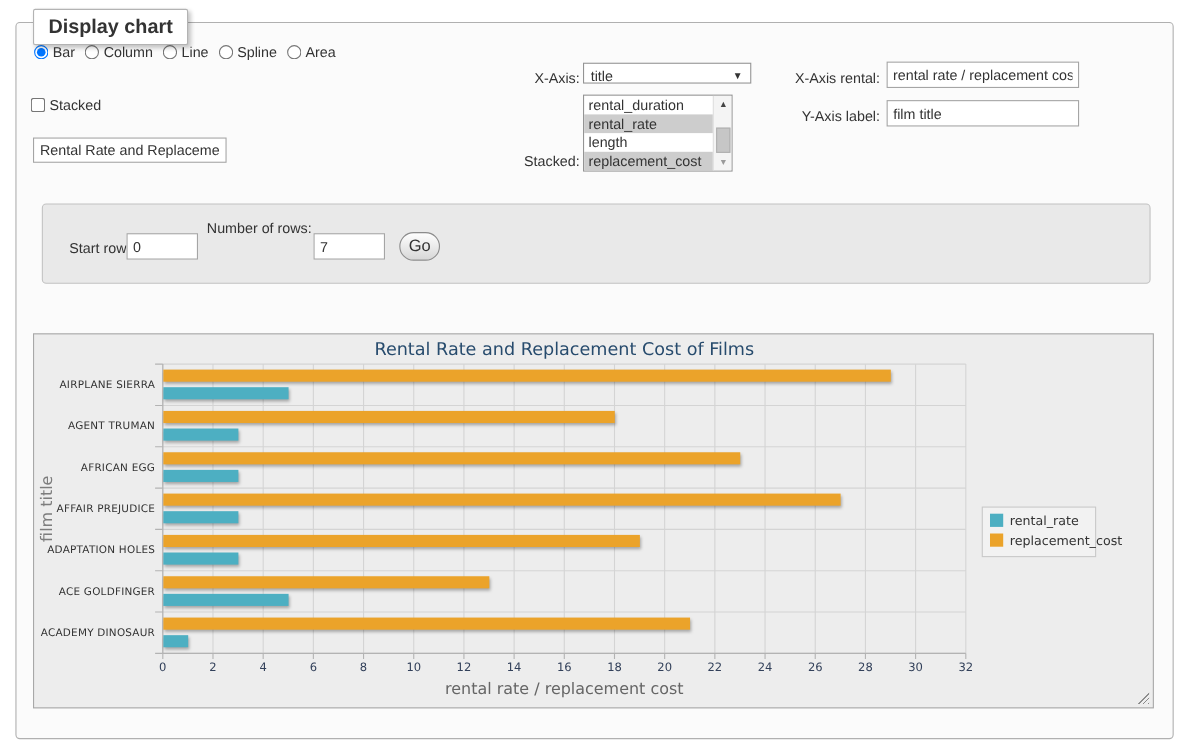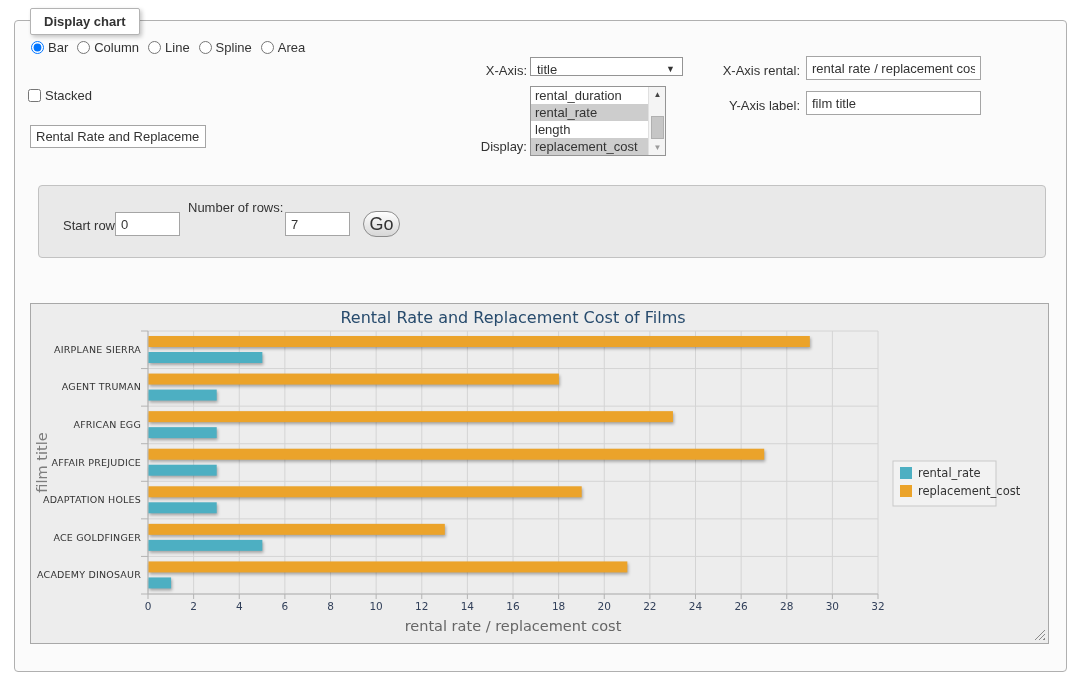--- a/index.html
+++ b/index.html
@@ -4,21 +4,21 @@
 <style>
   * { box-sizing: border-box; margin: 0; padding: 0; }
   html, body { width: 1081px; height: 681px; background: #ffffff; overflow: hidden;
     font-family: "Liberation Sans", sans-serif; font-size: 13px; color: #333; }
   .abs { position: absolute; }
 
   
   .outer-fieldset { left: 14px; top: 20px; width: 1053px; height: 652px;
     border: 1px solid #b0b0b0; border-radius: 4px; background: #fbfbfb; }
   .legend-tab { left: 30px; top: 8px; background: #ffffff; border: 1px solid #b3b3b3;
-    border-radius: 2px; padding: 5px 13px; font-weight: bold; font-size: 13px;
+    border-radius: 2px; padding: 5px 13px; font-weight: bold; font-size: 18px;
     box-shadow: 2px 2px 4px rgba(0,0,0,0.22); z-index: 5; }
 
   
   .radio-row { left: 31px; top: 40px; white-space: nowrap; }
   .radio-row label { margin-right: 9px; cursor: default; }
   .radio-row input, .chk-row input { margin: 0 4px 0 0; vertical-align: -2px; }
   .chk-row { left: 28px; top: 88px; }
   input[type=text] { border: 1px solid #a5a5a5; background: #fff; color: #333;
     font-family: "Liberation Sans", sans-serif; font-size: 13px; padding: 2px 5px; }
   .title-input { left: 30px; top: 125px; width: 176px; height: 23px; }
@@ -53,21 +53,21 @@
 
   
   .rows-box { left: 38px; top: 185px; width: 1008px; height: 73px; background: #e9e9e9;
     border: 1px solid #c2c2c2; border-radius: 4px; }
   .startrow-lbl { left: 63px; top: 218px; }
   .startrow-input { left: 115px; top: 212px; width: 65px; height: 24px; }
   .numrows-lbl { left: 188px; top: 200px; }
   .numrows-input { left: 285px; top: 212px; width: 65px; height: 24px; }
   .go-btn { left: 363px; top: 211px; width: 37px; height: 26px; border-radius: 13px;
     border: 1px solid #8c8c8c; background: linear-gradient(#fefefe, #d7d7d7);
-    font-family: "Liberation Sans", sans-serif; font-size: 18px; color: #333;
+    font-family: "Liberation Sans", sans-serif; font-size: 15px; color: #333;
     text-align: center; line-height: 24px; cursor: default; }
 
   
   .chart-box { left: 30px; top: 303px; width: 1019px; height: 341px; background: #ededed;
     border: 1px solid #a8a8a8; }
   svg text { font-family: "DejaVu Sans", sans-serif; }
   svg .bar { filter: drop-shadow(1.5px 2px 1.5px rgba(0,0,0,0.3)); }
   .resize-handle { position: absolute; right: 3px; bottom: 3px; width: 11px; height: 11px;
     background: repeating-linear-gradient(135deg, transparent 0 2px, #8a8a8a 2px 3px);
     clip-path: polygon(100% 0, 100% 100%, 0 100%); cursor: nwse-resize; }
@@ -85,21 +85,21 @@
 </div>
 
 <input class="abs title-input" type="text" value="Rental Rate and Replacemen" style="">
 
 <div class="abs lbl-right xaxis-lbl">X-Axis:</div>
 <div class="abs fake-select">
   <span>title</span>
   <span class="arrow">▼</span>
 </div>
 
-<div class="abs lbl-right series-lbl">Display:</div>
+<div class="abs lbl-right series-lbl">Stacked:</div>
 <div class="abs series-list">
   <div id="series-options">
       <div class="opt">rental_duration</div>
       <div class="opt sel">rental_rate</div>
       <div class="opt">length</div>
       <div class="opt sel">replacement_cost</div>
     </div>
   <div class="scrollbar">
     <div class="scroll-btn up">▲</div>
     <div class="scroll-thumb"></div>

